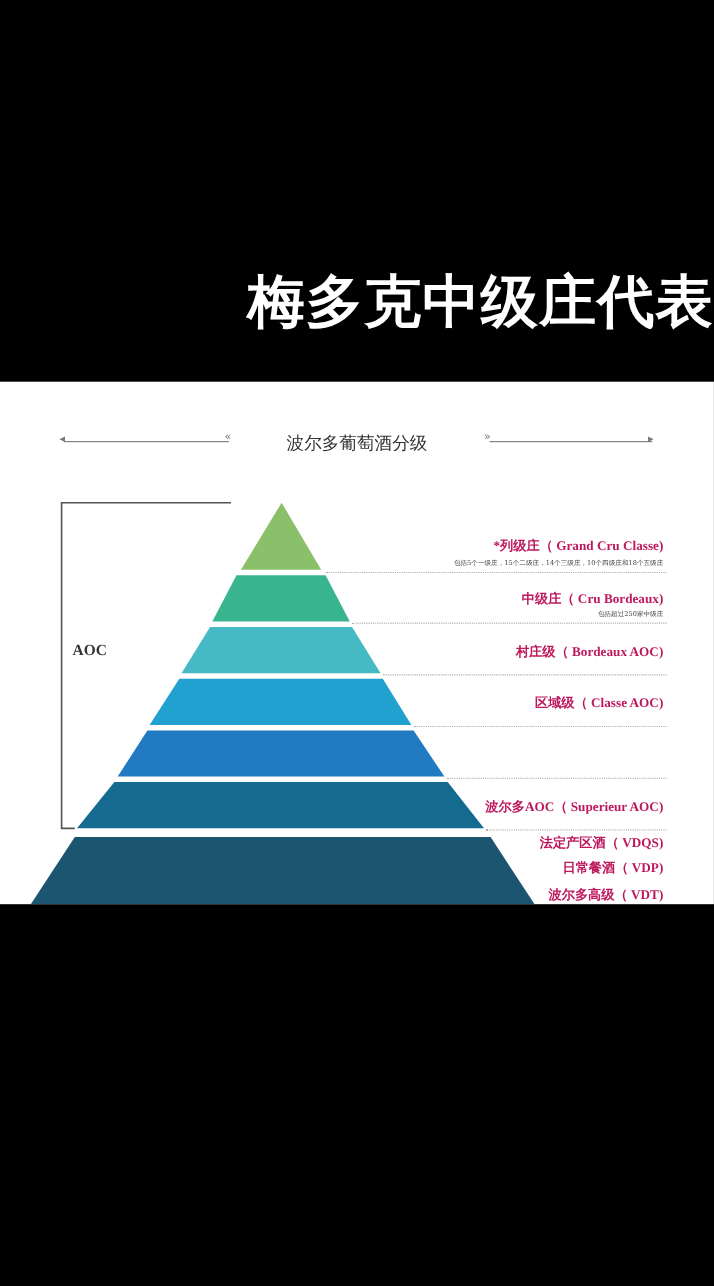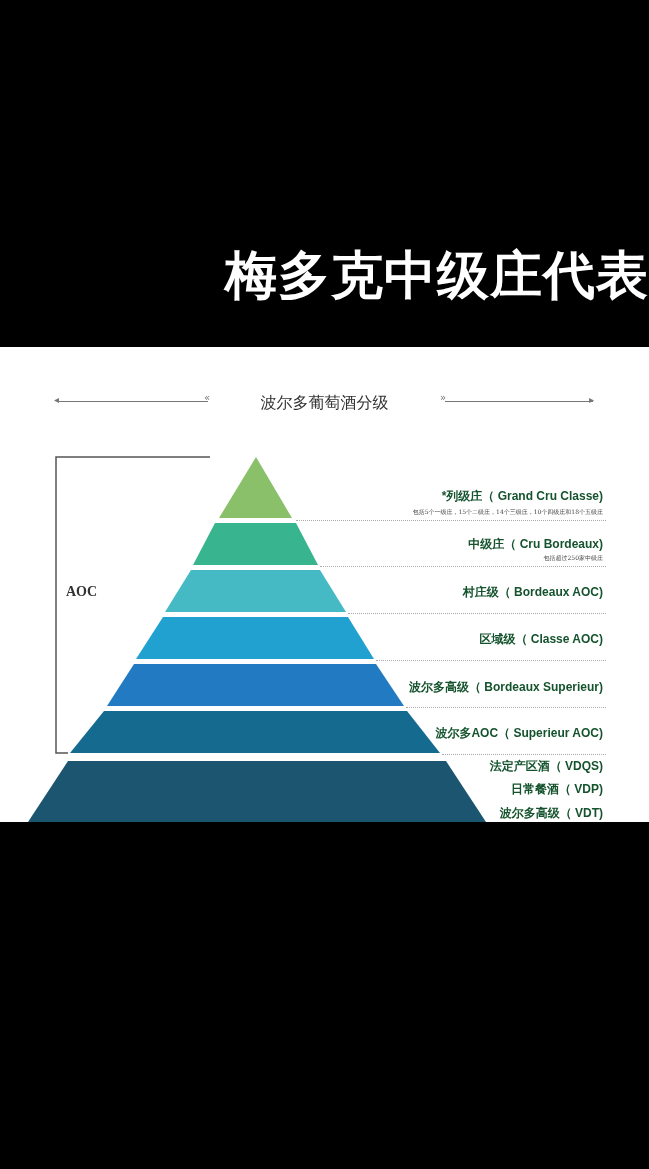--- a/index.html
+++ b/index.html
@@ -7,21 +7,21 @@
     .headline { position:absolute; left:0; top:240px; width:649px; text-align:right; color:#fff; font-family:"DejaVu Sans", sans-serif; font-weight:bold; font-size:52px; letter-spacing:1px; line-height:70px; }
     .panel { position:absolute; left:0; top:347px; width:649px; height:475px; background:#fff; overflow:hidden; }
     .title-cn { position:absolute; left:0; top:21px; width:649px; text-align:center; color:#333; font-size:16px;margin-top:25px; }
     .title-en { position:absolute; left:0; top:45px; width:649px; text-align:center; color:#444; font-family:"Liberation Serif", serif; font-size:14px; }
     .deco { position:absolute; top:54px; height:1px; background:#777; }
     .deco-l { left:58px; width:150px; }
     .deco-r { left:445px; width:148px; }
     .dglyph { position:absolute; top:45px; font-size:10px; color:#777; font-family:"DejaVu Sans", sans-serif; }
     svg.pyr { position:absolute; left:0; top:0; }
     .aoc { position:absolute; left:66px; top:237px; font-family:"Liberation Serif", serif; font-weight:bold; font-size:14px; color:#333; }
-    .lbl { position:absolute; right:46px; text-align:right; color:#14532d; font-family:Liberation Sans, sans-serif; font-weight:bold; font-size:12px; white-space:nowrap; }
+    .lbl { position:absolute; right:46px; text-align:right; color:#be185d; font-family:Liberation Serif, serif; font-weight:bold; font-size:12px; white-space:nowrap; }
     .sub { position:absolute; right:46px; text-align:right; color:#444; font-size:6px; white-space:nowrap; }
     .dots { position:absolute; height:0; border-top:1px dotted #aaa; }
   </style>
 </head>
 <body>
 
 <div class="headline">梅多克中级庄代表</div>
 
 <div class="panel">
   <div class="title-cn">波尔多葡萄酒分级</div>
@@ -52,21 +52,20 @@
   <div class="lbl" style="top:189px">中级庄（ Cru Bordeaux)</div>
   <div class="sub" style="top:207px">包括超过250家中级庄</div>
   <div class="dots" style="left:320px;width:286px;top:219px"></div>
 
   <div class="lbl" style="top:237px">村庄级（ Bordeaux AOC)</div>
   <div class="dots" style="left:348px;width:258px;top:266px"></div>
 
   <div class="lbl" style="top:284px">区域级（ Classe AOC)</div>
   <div class="dots" style="left:376px;width:230px;top:313px"></div>
 
-  <div class="lbl" style="top:332px">波尔多高级（ Bordeaux Superieur)</div>
   <div class="dots" style="left:406px;width:200px;top:360px"></div>
 
   <div class="lbl" style="top:378px">波尔多AOC（ Superieur AOC)</div>
   <div class="dots" style="left:442px;width:164px;top:407px"></div>
 
   <div class="lbl" style="top:411px">法定产区酒（ VDQS)</div>
   <div class="lbl" style="top:434px">日常餐酒（ VDP)</div>
   <div class="lbl" style="top:458px">波尔多高级（ VDT)</div>
 </div>
 

